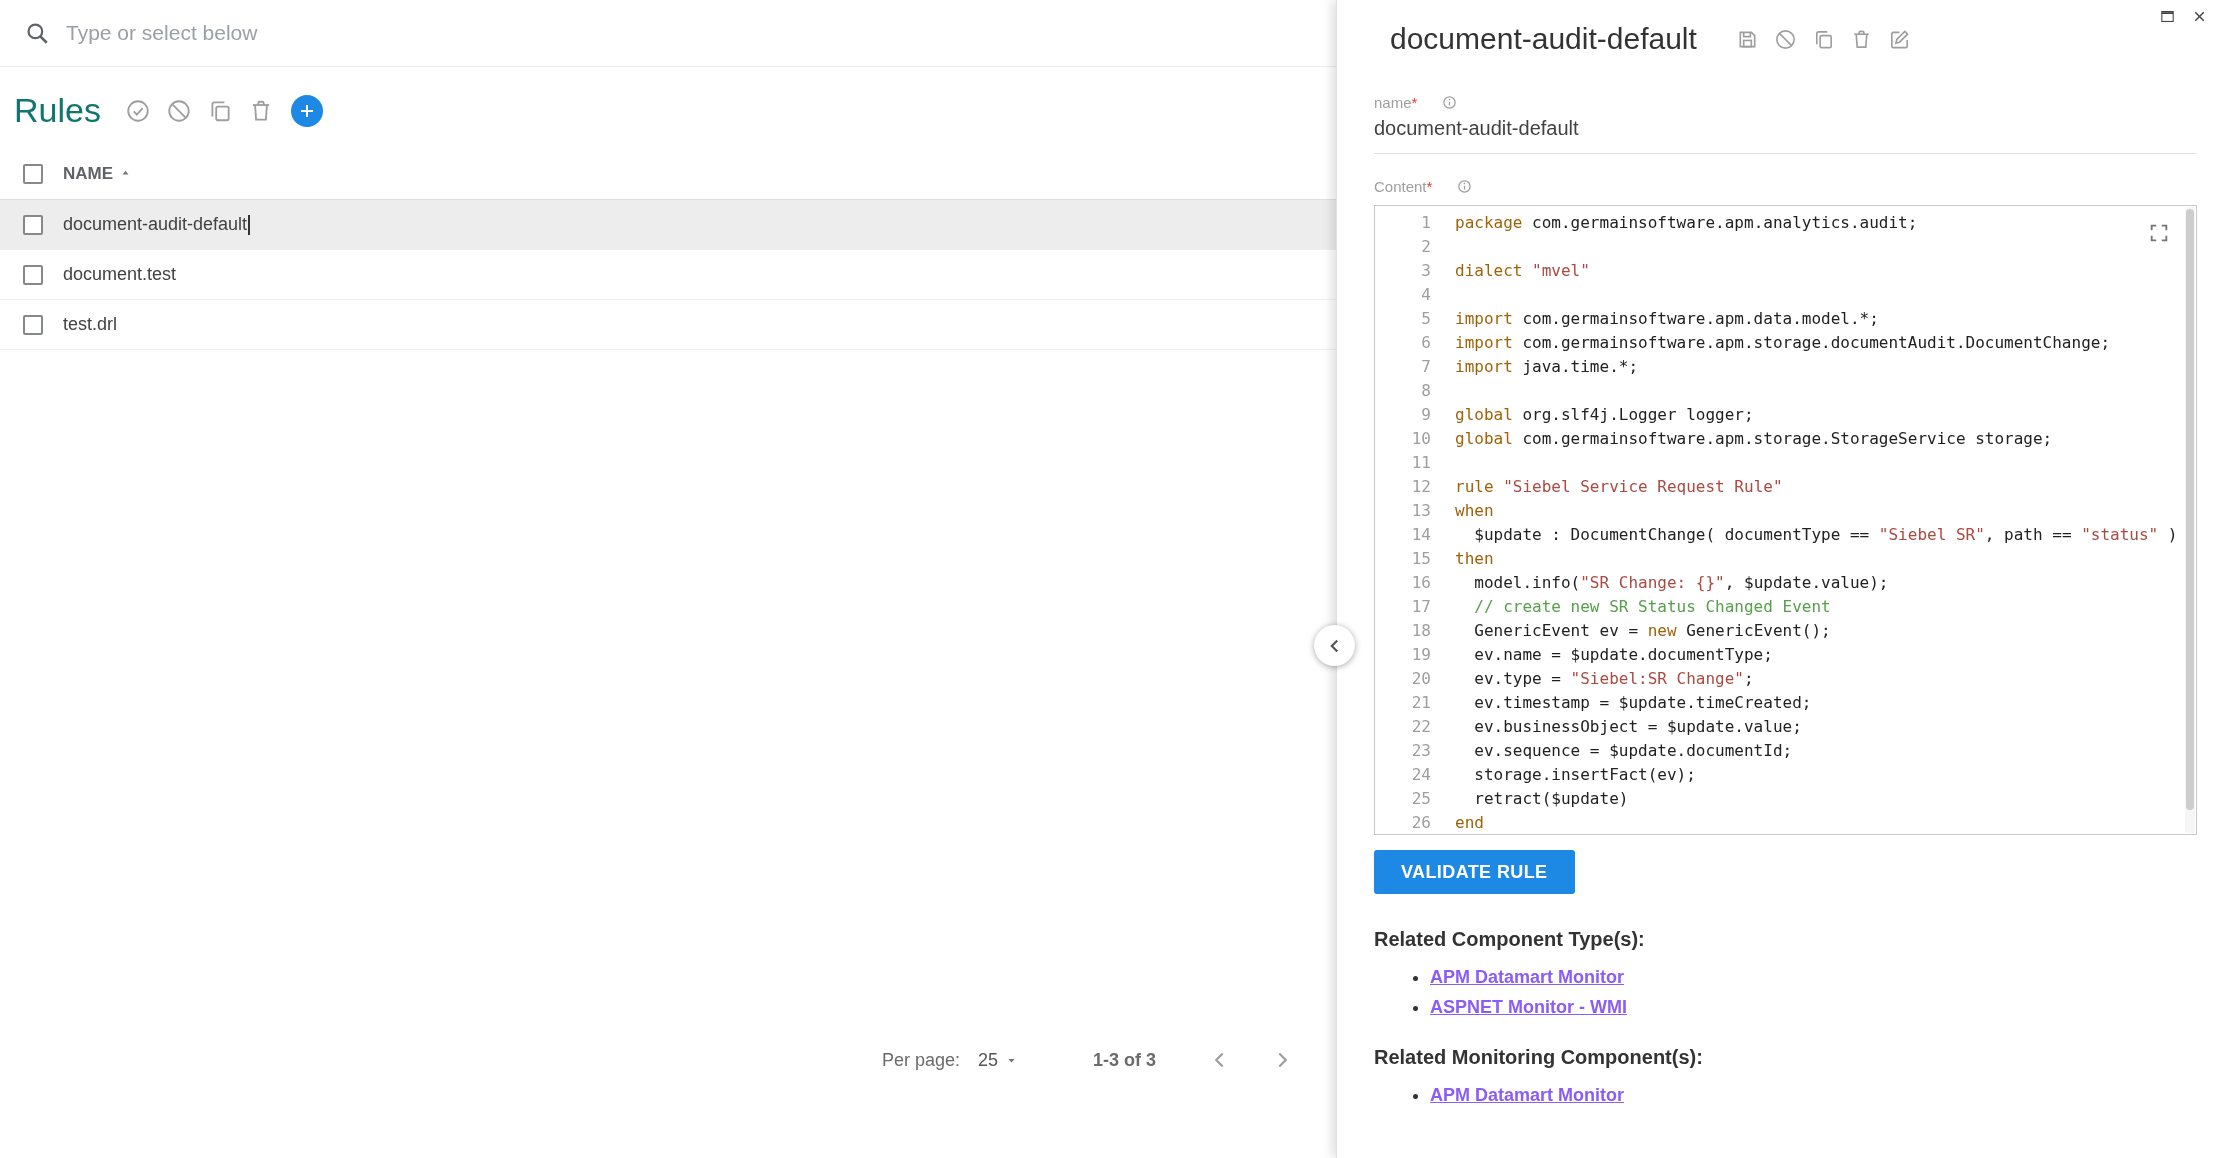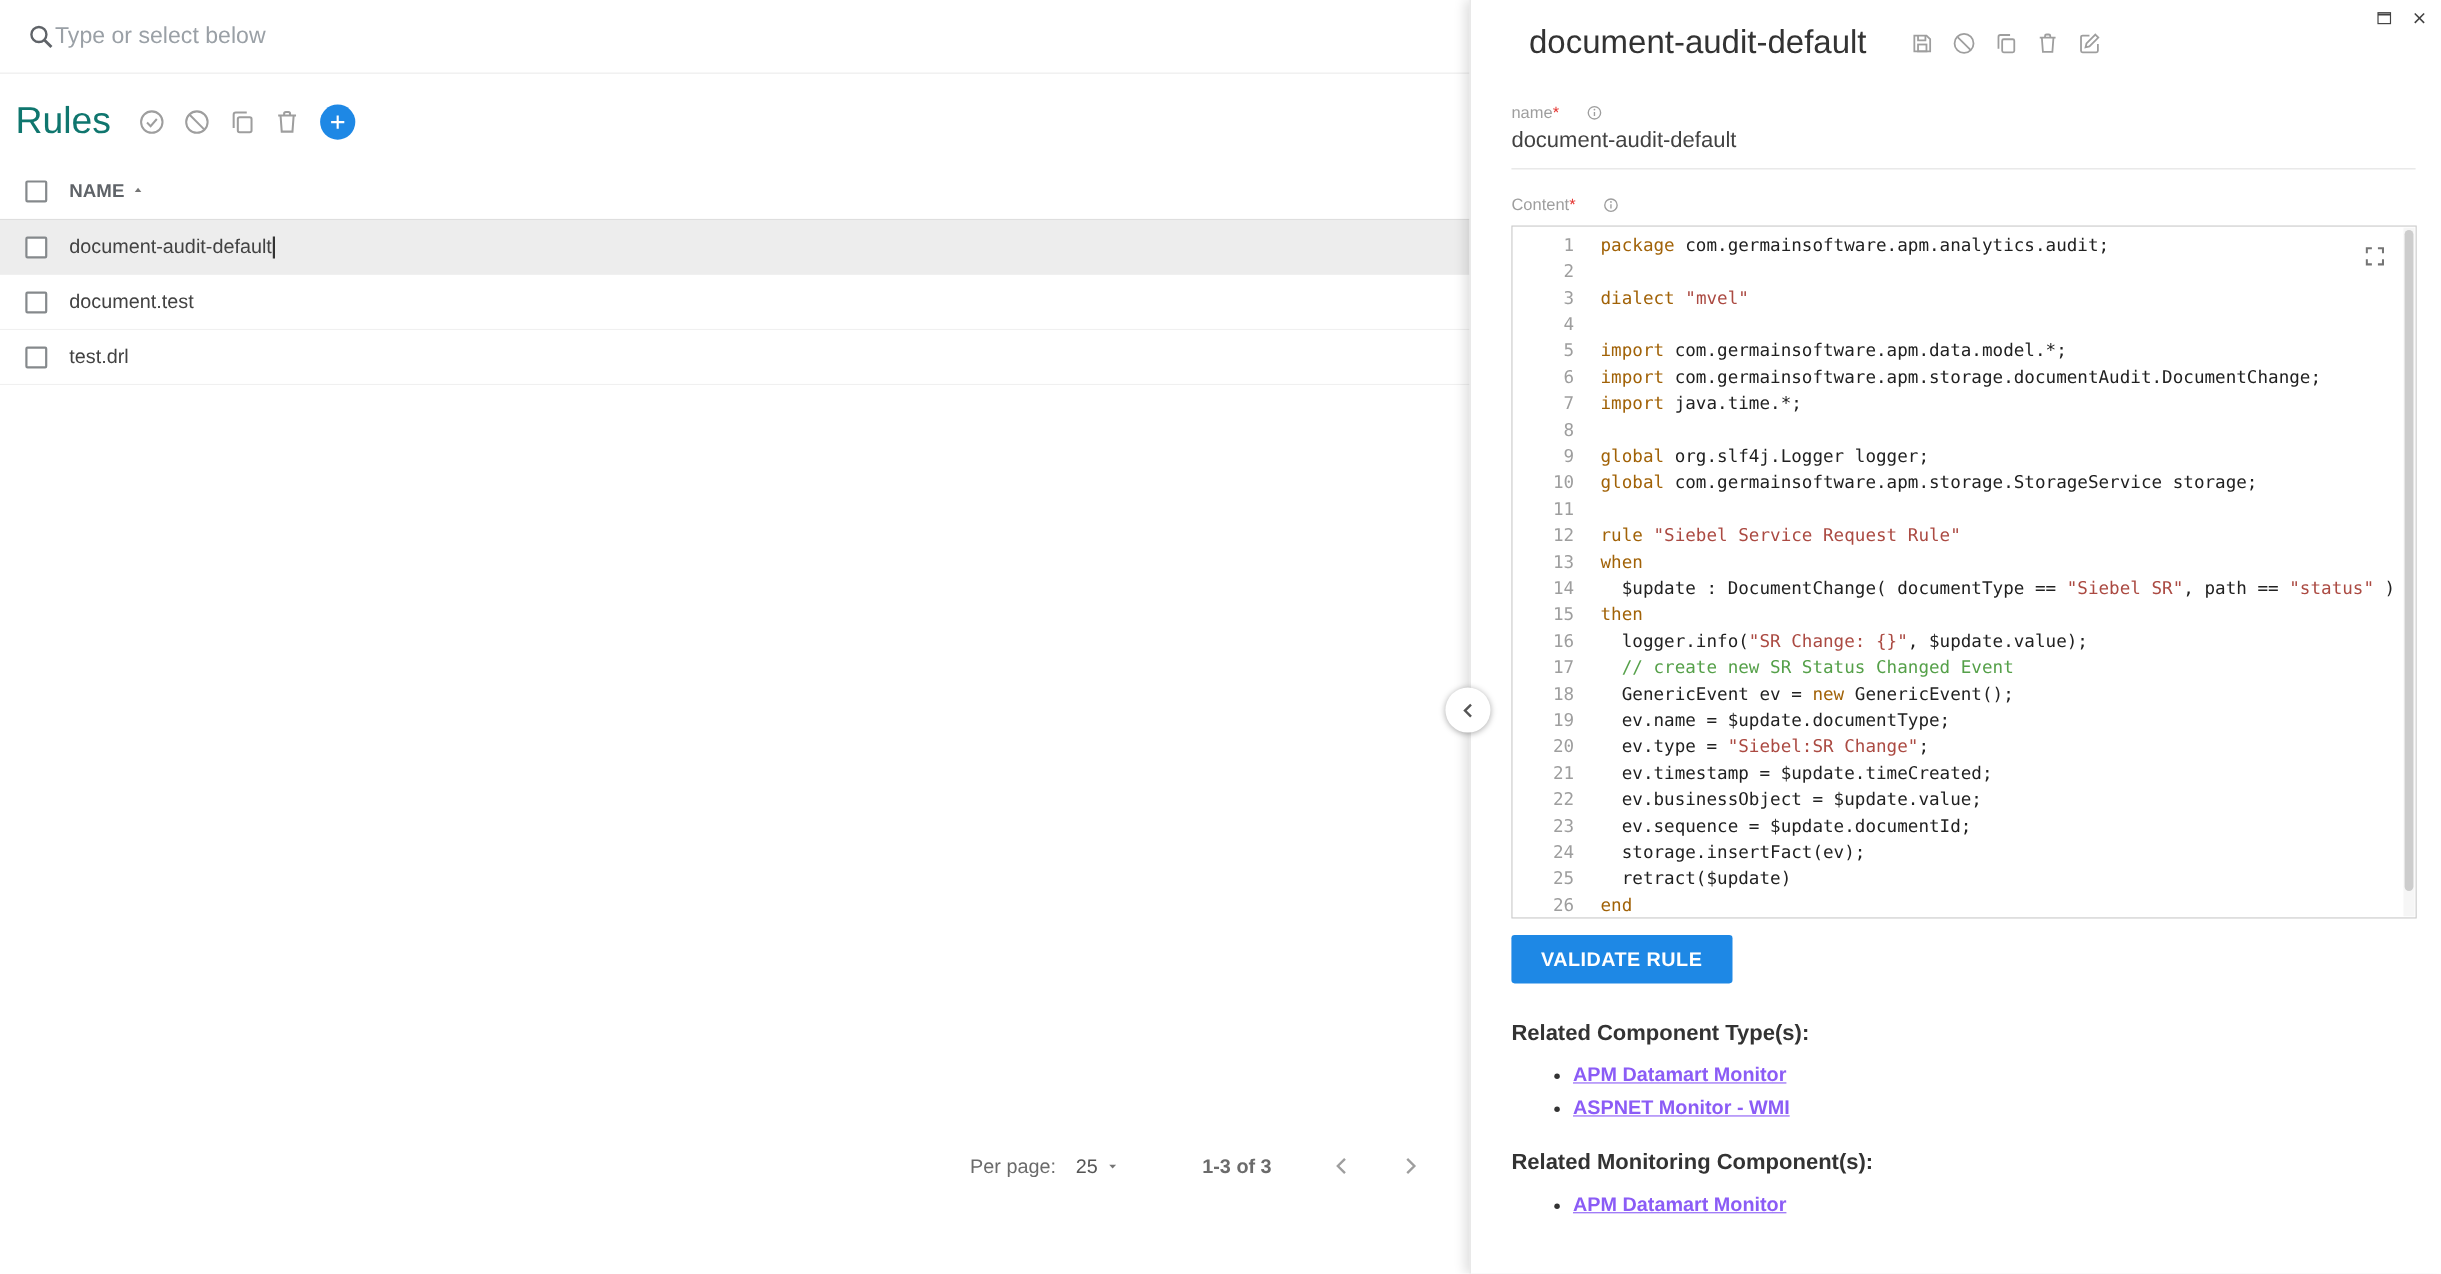--- a/index.html
+++ b/index.html
@@ -2,21 +2,21 @@
 <html><head>
 <meta charset="utf-8">
 <style>
   * { box-sizing: border-box; margin: 0; padding: 0; }
   html,body { width: 2219px; height: 1158px; overflow: hidden; background:#fff;
     font-family: "Liberation Sans", sans-serif; }
   #app { position: relative; width: 2219px; height: 1158px; }
 
   
   #left-panel { position:absolute; left:0; top:0; width:1336px; height:1158px; background:#fff; z-index:1; }
-  .search-bar { height:67px; display:flex; align-items:center; padding-left:24px; gap:0; border-bottom:1px solid #ececec; }
+  .search-bar { height:67px; display:flex; align-items:center; padding-left:24px; gap:16px; border-bottom:1px solid #ececec; }
   .search-bar svg { width:26px; height:26px; color:#5f6368; flex:none; }
   .search-bar input { flex:1; border:none; outline:none; font-size:21px; color:#424242; font-family:"Liberation Sans",sans-serif; background:transparent; }
   .search-bar input::placeholder { color:#9aa0a6; }
 
   .rules-header { display:flex; align-items:center; padding:24px 0 18px 14px; }
   .rules-header h1 { font-size:34px; font-weight:400; color:#0f766e; }
   .toolbar { display:flex; align-items:center; gap:11px; margin-left:22px; }
   .icon-btn { background:none; border:none; cursor:pointer; width:30px; height:30px; display:flex; align-items:center; justify-content:center; color:#9e9e9e; padding:0; }
   .icon-btn svg { width:26px; height:26px; }
   .add-btn { width:32px; height:32px; border-radius:50%; background:#1e88e5; border:none; color:#fff; display:flex; align-items:center; justify-content:center; cursor:pointer; margin-left:4px; }
@@ -317,21 +317,21 @@
           <div class="code-line"><span class="ln">6</span><span class="code"><span class="tok-kw">import</span><span class="tok-pl"> com.germainsoftware.apm.storage.documentAudit.DocumentChange;</span></span></div>
           <div class="code-line"><span class="ln">7</span><span class="code"><span class="tok-kw">import</span><span class="tok-pl"> java.time.*;</span></span></div>
           <div class="code-line"><span class="ln">8</span><span class="code"></span></div>
           <div class="code-line"><span class="ln">9</span><span class="code"><span class="tok-kw">global</span><span class="tok-pl"> org.slf4j.Logger logger;</span></span></div>
           <div class="code-line"><span class="ln">10</span><span class="code"><span class="tok-kw">global</span><span class="tok-pl"> com.germainsoftware.apm.storage.StorageService storage;</span></span></div>
           <div class="code-line"><span class="ln">11</span><span class="code"></span></div>
           <div class="code-line"><span class="ln">12</span><span class="code"><span class="tok-kw">rule</span><span class="tok-pl"> </span><span class="tok-str">"Siebel Service Request Rule"</span></span></div>
           <div class="code-line"><span class="ln">13</span><span class="code"><span class="tok-kw">when</span></span></div>
           <div class="code-line"><span class="ln">14</span><span class="code"><span class="tok-pl">  $update : DocumentChange( documentType == </span><span class="tok-str">"Siebel SR"</span><span class="tok-pl">, path == </span><span class="tok-str">"status"</span><span class="tok-pl"> )</span></span></div>
           <div class="code-line"><span class="ln">15</span><span class="code"><span class="tok-kw">then</span></span></div>
-          <div class="code-line"><span class="ln">16</span><span class="code"><span class="tok-pl">  logger.info(</span><span class="tok-str">"SR Change: {}"</span><span class="tok-pl">, $update.value);</span></span></div>
+          <div class="code-line"><span class="ln">16</span><span class="code"><span class="tok-pl">  model.info(</span><span class="tok-str">"SR Change: {}"</span><span class="tok-pl">, $update.value);</span></span></div>
           <div class="code-line"><span class="ln">17</span><span class="code"><span class="tok-com">  // create new SR Status Changed Event</span></span></div>
           <div class="code-line"><span class="ln">18</span><span class="code"><span class="tok-pl">  GenericEvent ev = </span><span class="tok-kw">new</span><span class="tok-pl"> GenericEvent();</span></span></div>
           <div class="code-line"><span class="ln">19</span><span class="code"><span class="tok-pl">  ev.name = $update.documentType;</span></span></div>
           <div class="code-line"><span class="ln">20</span><span class="code"><span class="tok-pl">  ev.type = </span><span class="tok-str">"Siebel:SR Change"</span><span class="tok-pl">;</span></span></div>
           <div class="code-line"><span class="ln">21</span><span class="code"><span class="tok-pl">  ev.timestamp = $update.timeCreated;</span></span></div>
           <div class="code-line"><span class="ln">22</span><span class="code"><span class="tok-pl">  ev.businessObject = $update.value;</span></span></div>
           <div class="code-line"><span class="ln">23</span><span class="code"><span class="tok-pl">  ev.sequence = $update.documentId;</span></span></div>
           <div class="code-line"><span class="ln">24</span><span class="code"><span class="tok-pl">  storage.insertFact(ev);</span></span></div>
           <div class="code-line"><span class="ln">25</span><span class="code"><span class="tok-pl">  retract($update)</span></span></div>
           <div class="code-line"><span class="ln">26</span><span class="code"><span class="tok-kw">end</span></span></div>

